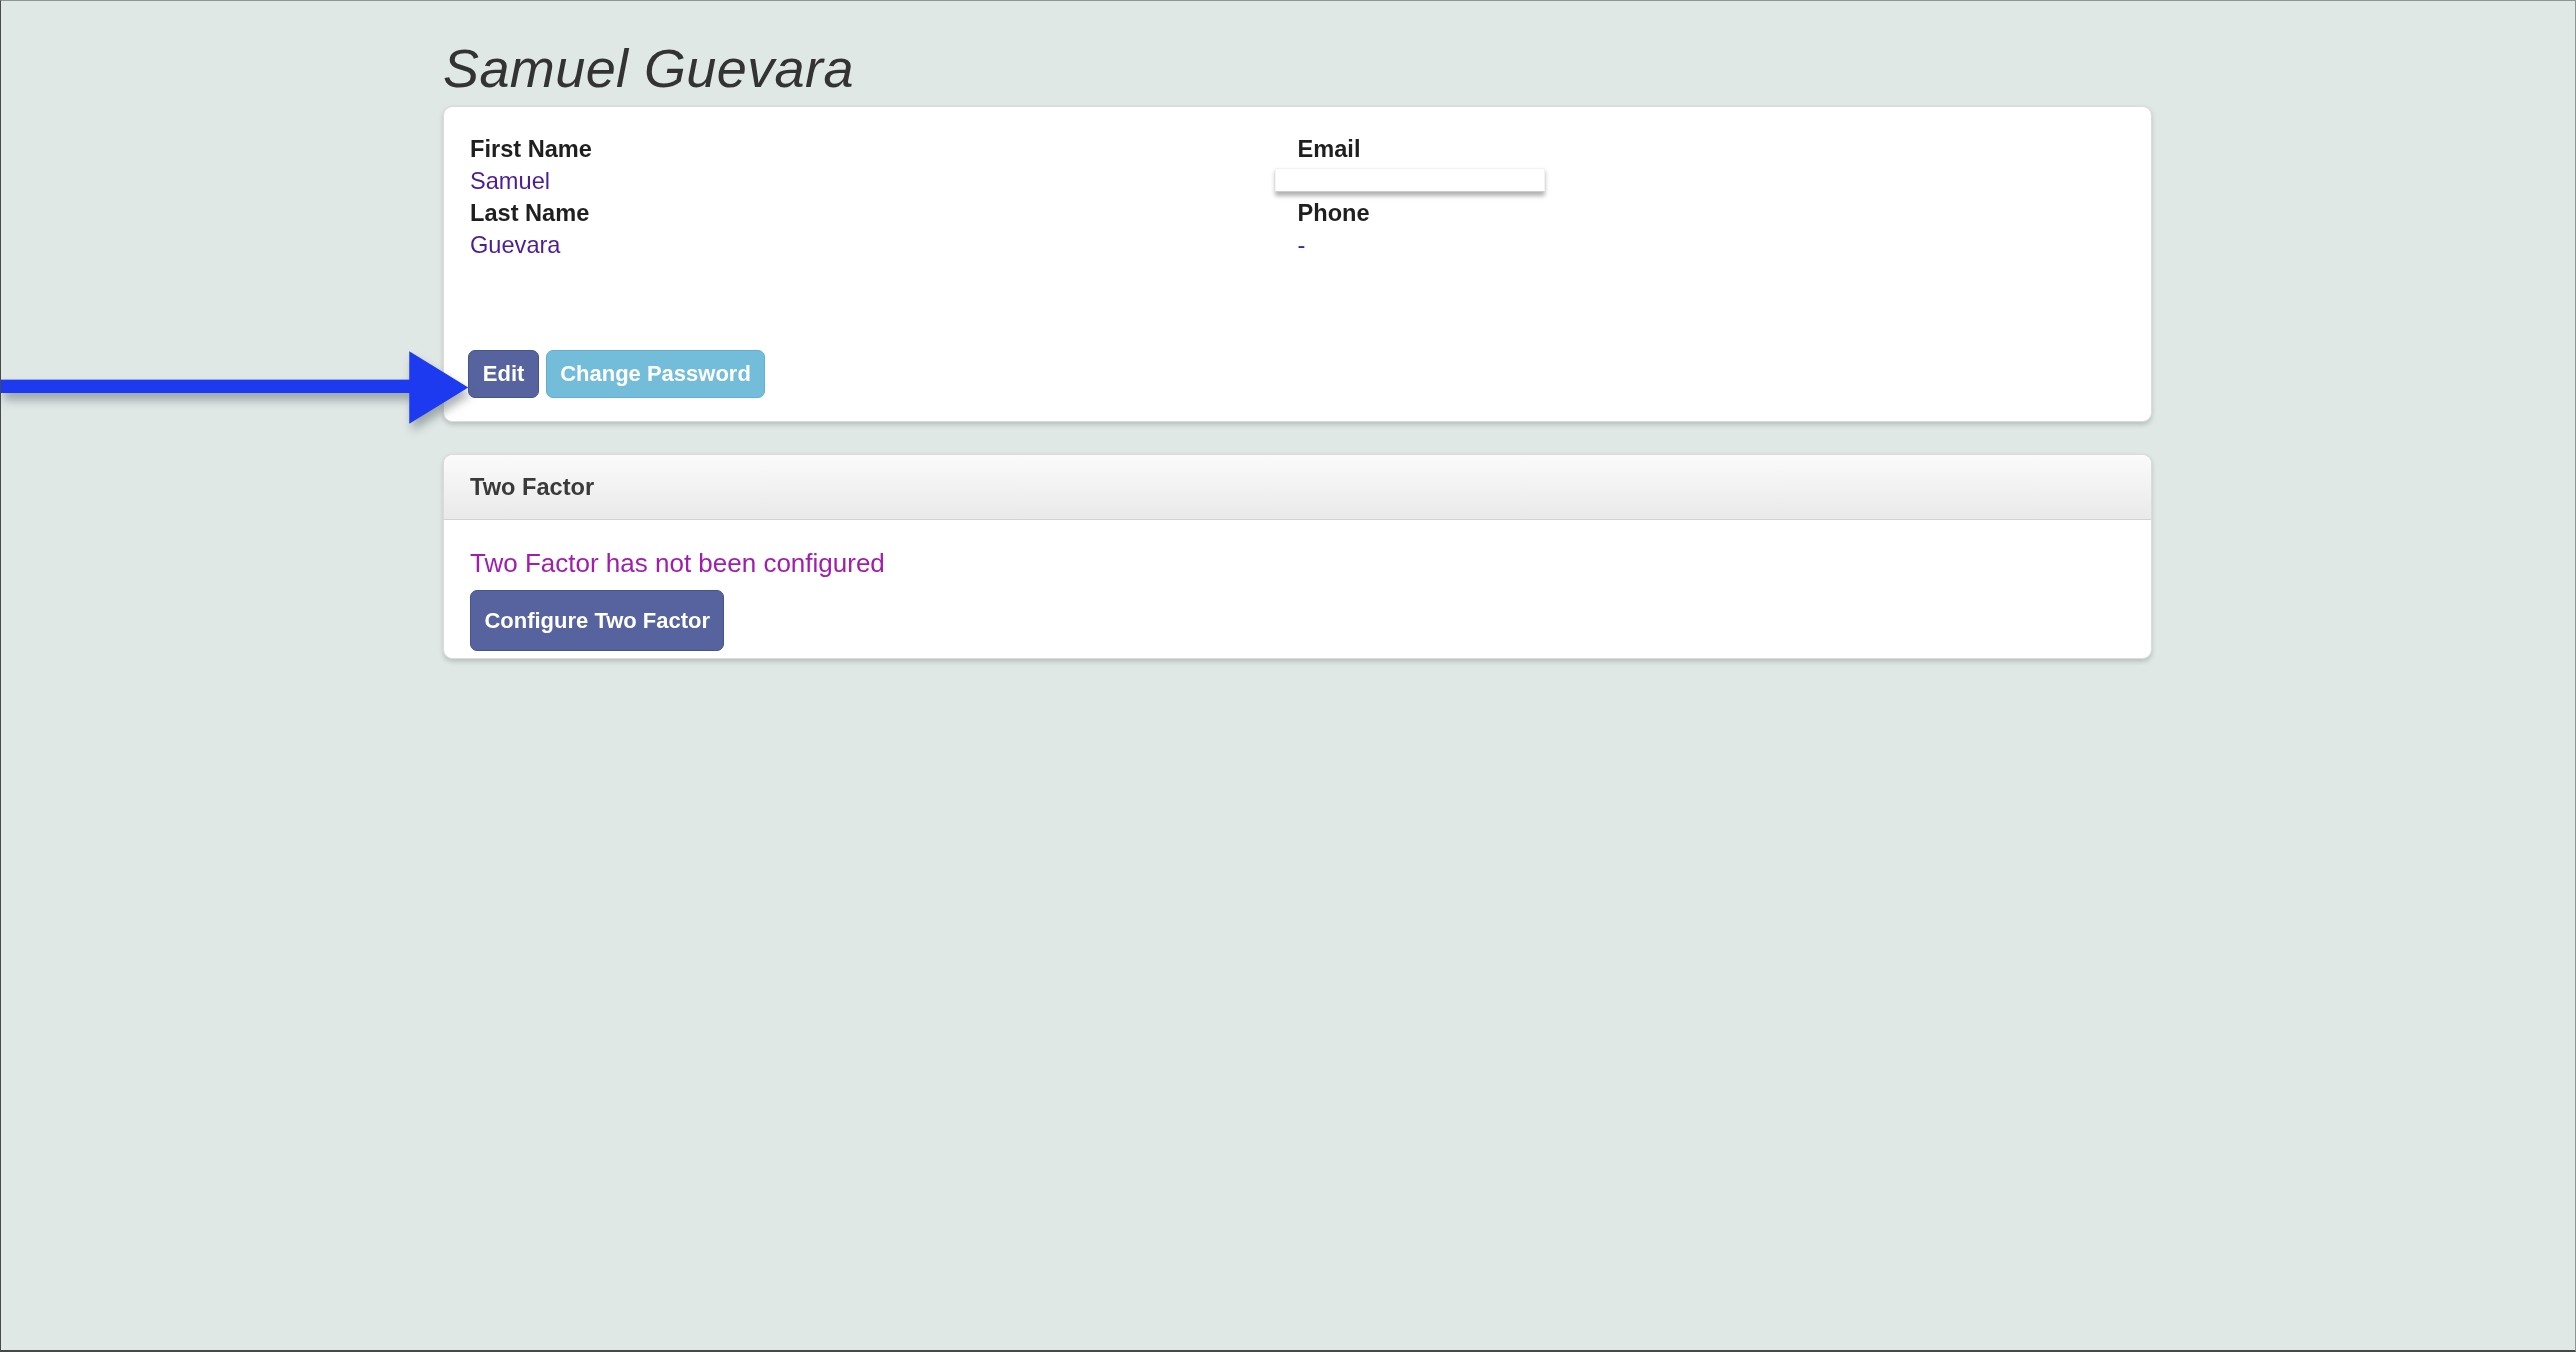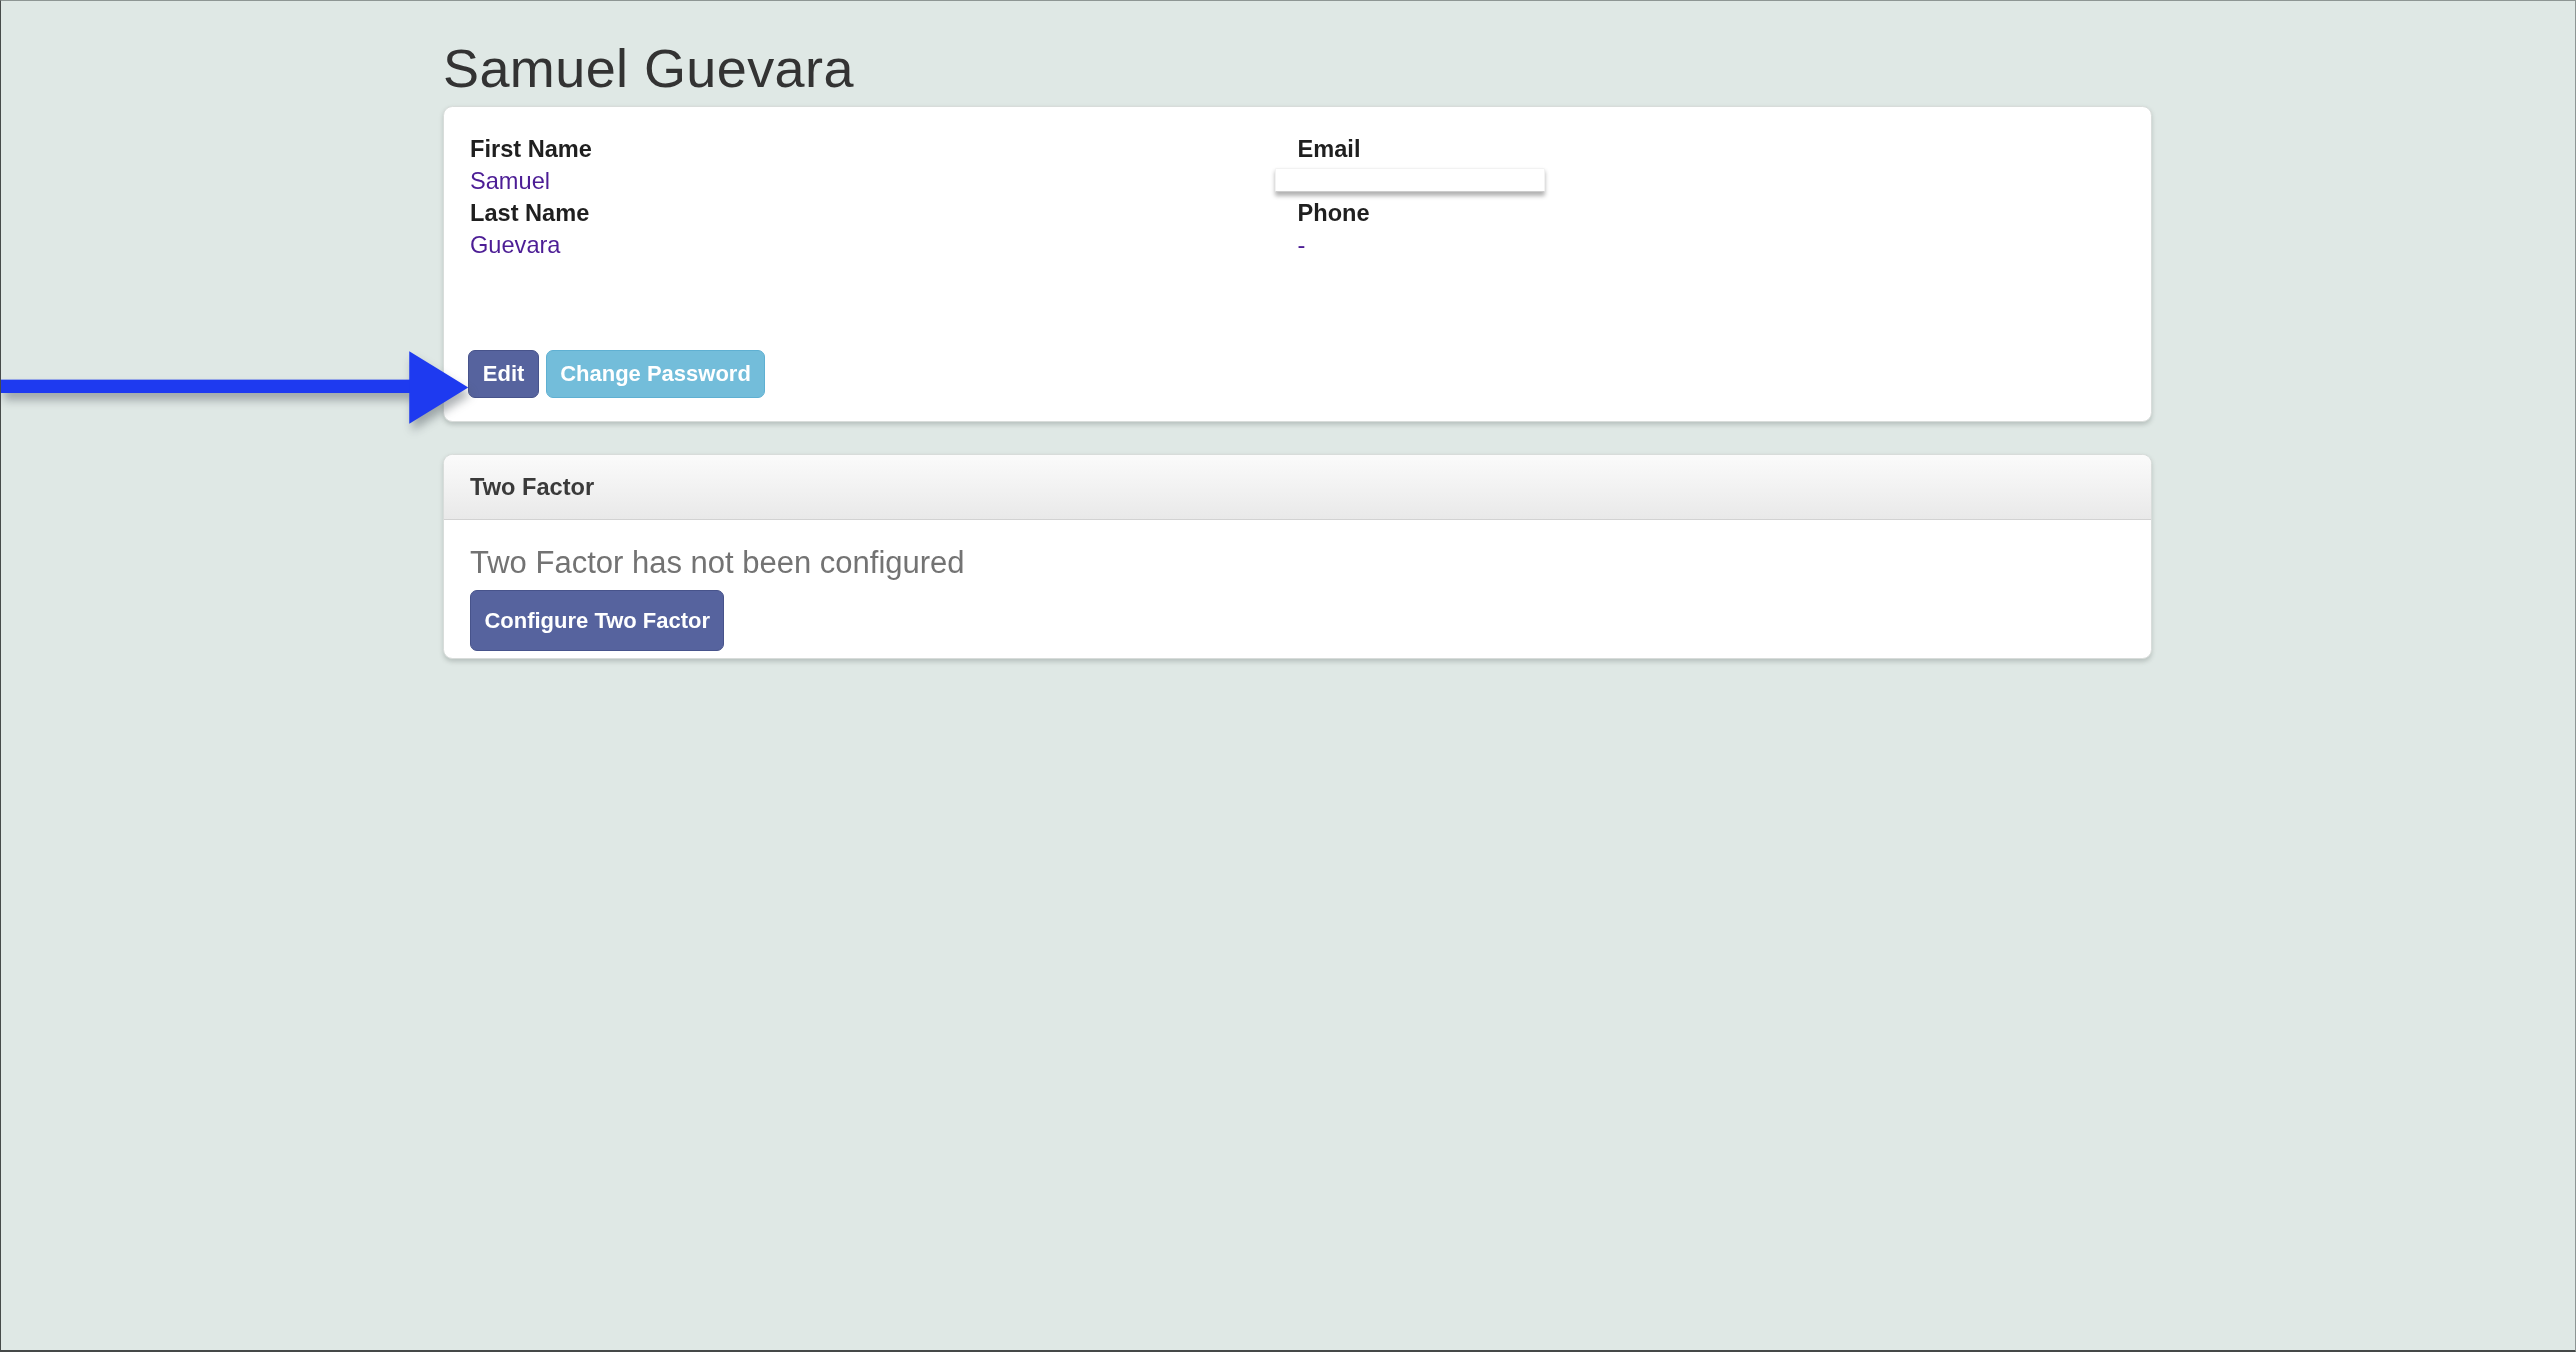--- a/index.html
+++ b/index.html
@@ -20,20 +20,21 @@
 
   .page-title {
     position: absolute;
     left: 442px;
     top: 36px;
     margin: 0;
     font-size: 54px;
     font-weight: 400;
     color: #333333;
     letter-spacing: 0.4px;
+    font-style: italic;
   }
 
   .card {
     position: absolute;
     background: #ffffff;
     border: 0.8px solid #d8dcda;
     border-radius: 9.4px;
     box-shadow: 0 2.4px 4.7px rgba(95, 105, 102, 0.28);
   }
 
@@ -120,23 +121,23 @@
     border-bottom: 0.8px solid #d2d2d2;
     border-radius: 8.7px 8.7px 0 0;
     font-size: 23.6px;
     color: #3a3a3a;
     font-weight: bold;
   }
   .panel-body {
     padding: 27px 26px 23px 26px;
   }
   .status-text {
-    font-size: 31px;
+    font-size: 26px;
     line-height: 32px;
-    color: #737373;
+    color: #a21caf;
   }
   .panel-body .btn { margin-top: 11px; height: 61px; }
 
   .annotation-arrow {
     position: absolute;
     left: 0;
     top: 347px;
     width: 472px;
     height: 79px;
     color: var(--annotation-arrow, #1e3af0);

